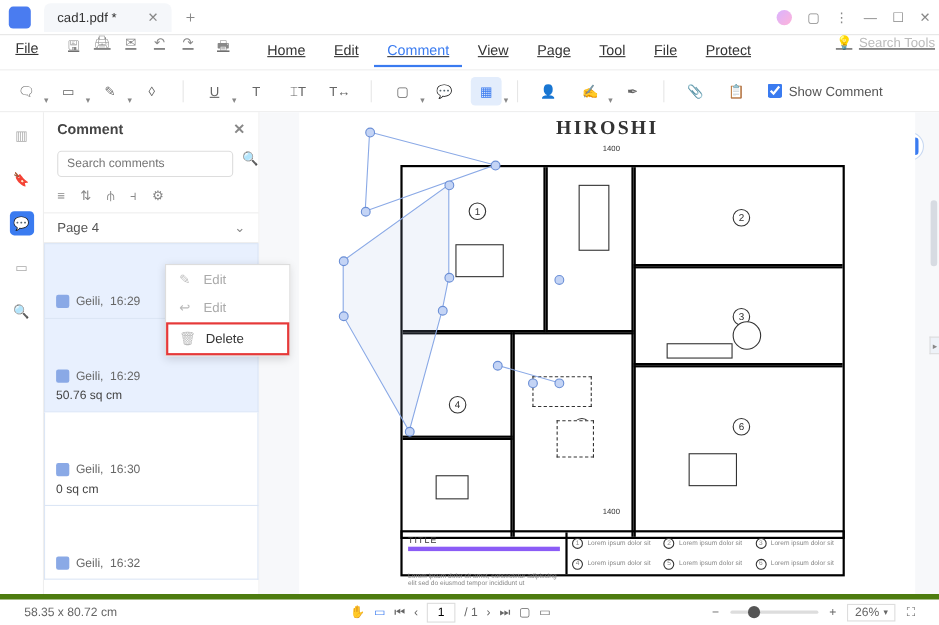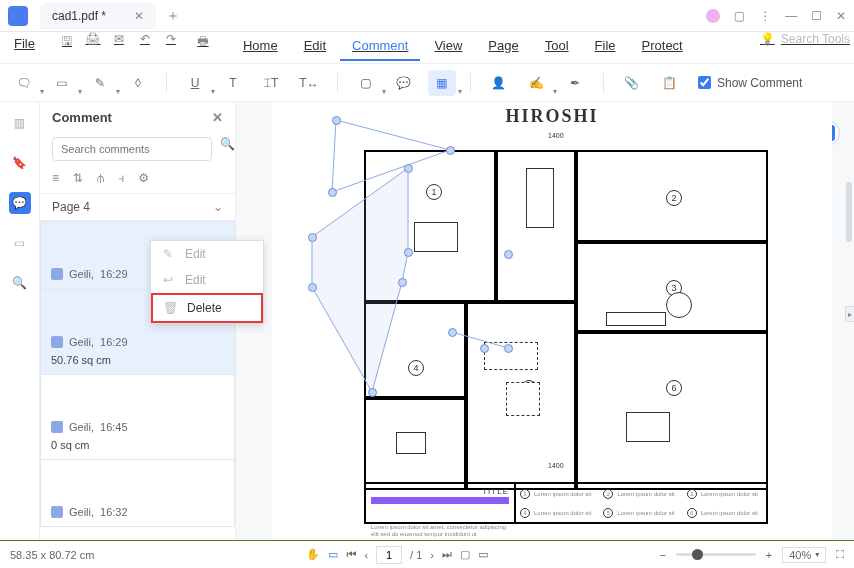--- a/index.html
+++ b/index.html
@@ -69,42 +69,42 @@
 .page { position:absolute; left:36px; top:0; width:560px; height:536px; background:#fff; }
 .doc-title { font-family: Georgia, serif; font-weight:700; letter-spacing:2px; text-align:center; font-size:18px; padding-top:4px; }
 .floorplan { position:absolute; left:92px; top:48px; width:404px; height:340px; border:2px solid #000; }
 
 .room { position:absolute; border:2px solid #000; }
 .rnum { position:absolute; width:16px; height:16px; border:1px solid #333; border-radius:50%; font-size:9px; display:flex; align-items:center; justify-content:center; background:#fff; }
 
 .dim { position:absolute; font-size:7px; color:#333; }
 .legend-box { position:absolute; left:92px; top:380px; width:404px; height:42px; border:2px solid #000; display:flex; }
 .legend-left { width:150px; border-right:2px solid #000; padding:3px 5px; font-size:6px; color:#888; line-height:1.2; }
-.legend-left .lt { font-size:8px; letter-spacing:1px; text-align:right; color:#333; border-bottom:7px solid #8b5cf6; margin-bottom:20px; }
+.legend-left .lt { font-size:8px; letter-spacing:1px; text-align:left; color:#333; border-bottom:4px solid #8b5cf6; margin-bottom:20px; }
 .legend-right { flex:1; display:grid; grid-template-columns:1fr 1fr 1fr; grid-template-rows:1fr 1fr; }
 .legend-cell { display:flex; align-items:center; gap:4px; padding:2px 4px; font-size:6px; color:#888; }
 .legend-cell .lc { width:10px; height:10px; border:1px solid #333; border-radius:50%; font-size:6px; display:flex; align-items:center; justify-content:center; }
 
 
 .node { position:absolute; width:9px; height:9px; background:#c4d4f5; border:1px solid #6b8fd6; border-radius:50%; z-index:5; }
 svg.lines { position:absolute; left:0; top:0; pointer-events:none; z-index:4; }
 
 
 .word-badge { position:absolute; right:14px; top:18px; width:26px; height:26px; border-radius:50%; border:1px solid #c9d9f2; display:flex; align-items:center; justify-content:center; background:#fff; }
 .word-badge .w { width:16px; height:16px; background:#3a7bf0; color:#fff; font-size:9px; font-weight:700; border-radius:3px; display:flex; align-items:center; justify-content:center; }
 
 
 .collapse-left { position:absolute; left:232px; top:306px; width:9px; height:16px; background:#eef2f8; border:1px solid #ddd; border-left:none; display:flex; align-items:center; justify-content:center; font-size:8px; color:#888; z-index:20; }
 .collapse-right { position:absolute; right:0; top:306px; width:9px; height:16px; background:#eef2f8; border:1px solid #ddd; border-right:none; display:flex; align-items:center; justify-content:center; font-size:8px; color:#888; z-index:20; }
 
 
 .vscroll { position:absolute; right:2px; top:80px; width:6px; height:60px; background:#d7dbe2; border-radius:3px; }
 
 
-.statusbar { height:28px; border-top:1px solid #4d7c0f; display:flex; align-items:center; padding:0 10px; font-size:11px; color:#666; gap:12px; }
+.statusbar { height:28px; border-top:5px solid #4d7c0f; display:flex; align-items:center; padding:0 22px; font-size:11px; color:#666; gap:12px; }
 .statusbar .page-nav { display:flex; align-items:center; gap:8px; margin-left:200px; }
 .statusbar .page-input { width:26px; height:18px; border:1px solid #ddd; text-align:center; font-size:11px; }
 .statusbar .zoom { margin-left:auto; display:flex; align-items:center; gap:10px; }
 .statusbar .slider { width:80px; height:3px; background:#ddd; position:relative; border-radius:2px; }
 .statusbar .slider .thumb { position:absolute; left:16px; top:-4px; width:11px; height:11px; border-radius:50%; background:#555; }
 .statusbar .zoom-val { border:1px solid #ddd; padding:1px 6px; display:flex; align-items:center; gap:4px; }
 
 
 .furn { position:absolute; border:1px solid #333; background:#fff; }
 .circle { border-radius:50%; }
@@ -229,21 +229,21 @@
             <span class="dot"></span>
             <span>Geili,</span> 
             <span>16:29</span>
           </div>
         <div class="ci-body">50.76 sq cm</div>
       </div>
       <div class="comment-item">
         <div class="ci-head">
             <span class="dot"></span>
             <span>Geili,</span> 
-            <span>16:45</span>
+            <span>16:30</span>
           </div>
         <div class="ci-body">0 sq cm</div>
       </div>
       <div class="comment-item">
         <div class="ci-head">
             <span class="dot"></span>
             <span>Geili,</span> 
             <span>16:32</span>
           </div>
       </div>
@@ -377,18 +377,18 @@
     <span>▢</span>
     <span>▭</span>
   </div>
   <div class="zoom">
     <span>−</span>
     <div class="slider">
         <div class="thumb"></div>
       </div>
     <span>+</span>
     <div class="zoom-val">
-        <span>40%</span>
+        <span>26%</span>
         <span style="font-size:8px">▾</span>
       </div>
     <span>⛶</span>
   </div>
 </div>
 
 </body></html>

